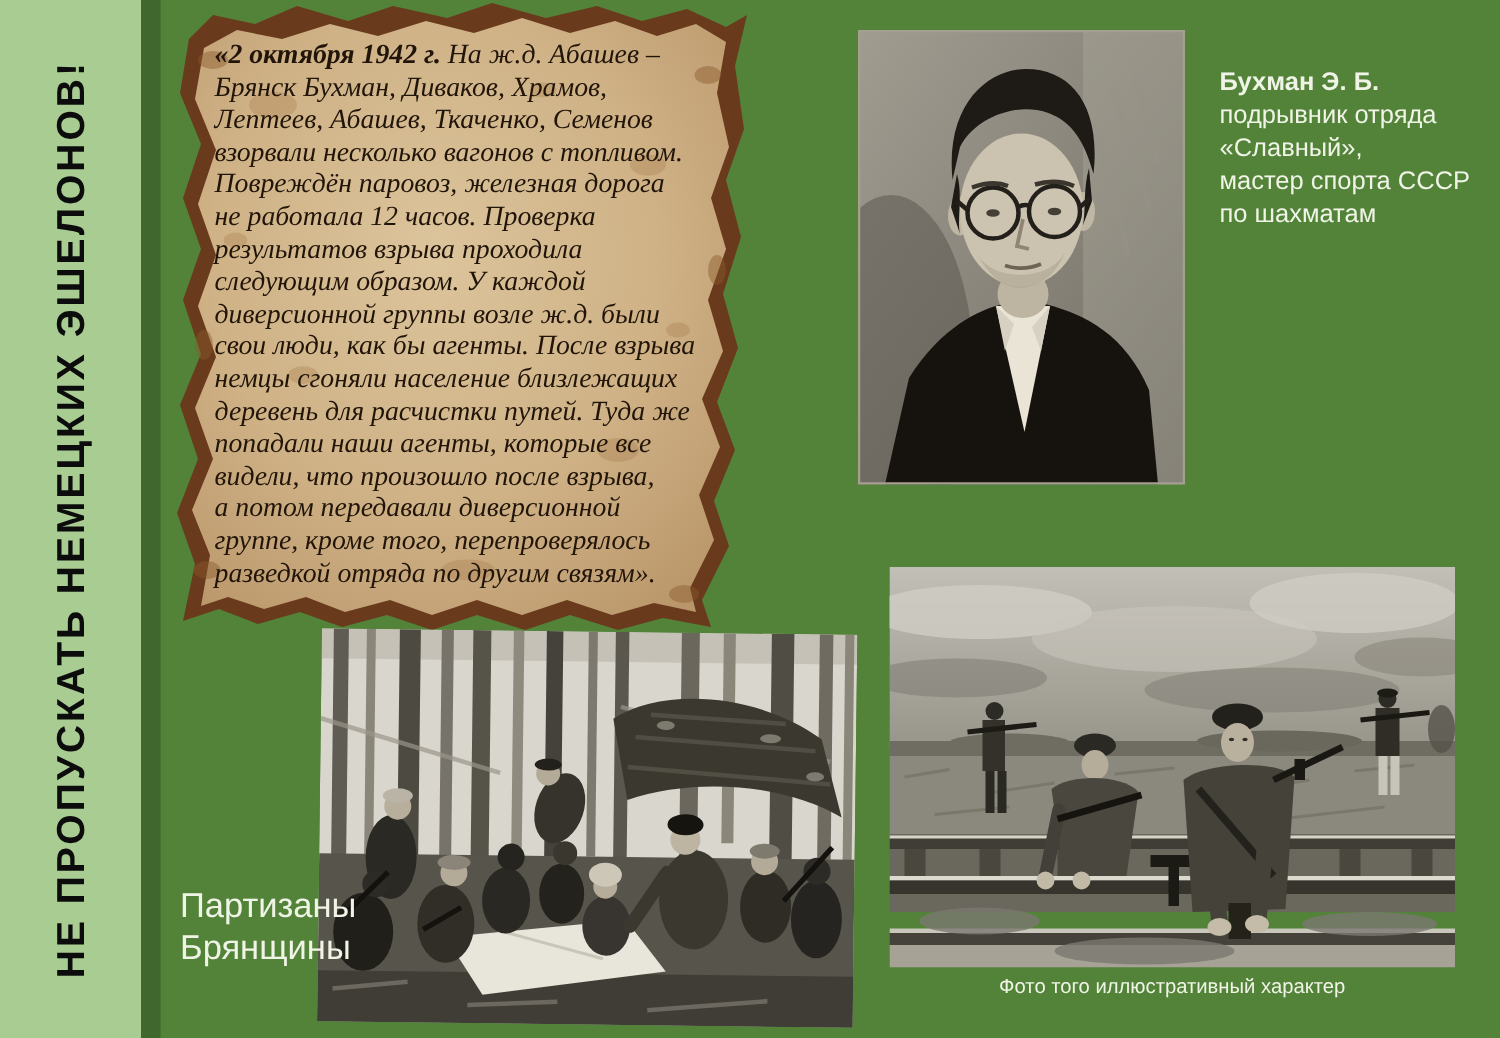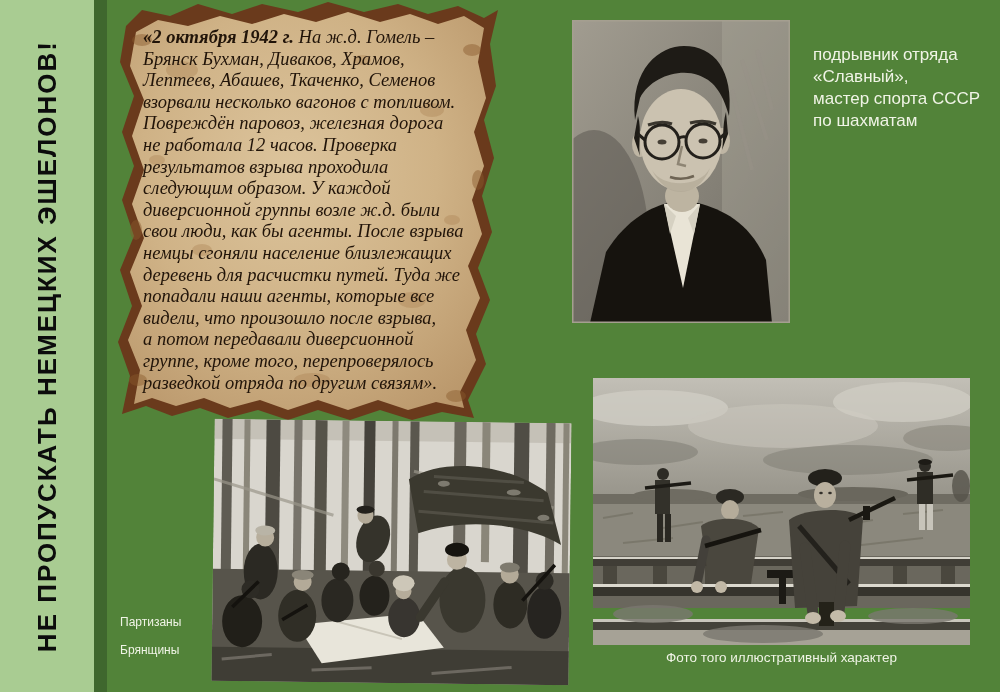--- a/index.html
+++ b/index.html
@@ -33,22 +33,22 @@
   .portrait-caption{
     position:absolute;left:813px;top:44px;width:175px;
     color:var(--caption_text,#f0f4e6);font-size:17px;line-height:22px;
   }
   .portrait-caption .pname{font-weight:bold;display:block;}
   .portrait-caption .pdesc{display:block;white-space:pre-line;}
   
   .photo-forest{position:absolute;left:213px;top:421px;width:357px;height:262px;transform:rotate(0.7deg);}
   .photo-rail{position:absolute;left:593px;top:378px;width:377px;height:267px;}
   .caption-partisans{
-    position:absolute;left:120px;top:608px;width:110px;
-    color:var(--caption_text,#f0f4e6);font-size:12px;line-height:28px;white-space:pre-line;
+    position:absolute;left:120px;top:589px;width:110px;
+    color:var(--caption_text,#f0f4e6);font-size:23px;line-height:28px;white-space:pre-line;
   }
   .caption-rail{
     position:absolute;left:593px;top:650px;width:377px;text-align:center;
     color:var(--caption_text,#f0f4e6);font-size:13.5px;
   }
 </style>
 </head>
 <body>
 
 <div class="canvas">
@@ -84,21 +84,21 @@
       </g>
       <g fill="#8a5a2d" opacity="0.45">
         <ellipse cx="30" cy="40" rx="10" ry="6"></ellipse>
         <ellipse cx="360" cy="50" rx="9" ry="6"></ellipse>
         <ellipse cx="26" cy="380" rx="9" ry="6"></ellipse>
         <ellipse cx="344" cy="396" rx="10" ry="6"></ellipse>
         <ellipse cx="366" cy="180" rx="6" ry="10"></ellipse>
         <ellipse cx="24" cy="230" rx="6" ry="10"></ellipse>
       </g>
     </svg>
-    <div class="ptext"><span class="lead">«2 октября 1942 г.</span><span> На ж.д. Гомель –</span><span class="rest">Брянск Бухман, Диваков, Храмов,
+    <div class="ptext"><span class="lead">«2 октября 1942 г.</span><span> На ж.д. Абашев –</span><span class="rest">Брянск Бухман, Диваков, Храмов,
 Лептеев, Абашев, Ткаченко, Семенов
 взорвали несколько вагонов с топливом.
 Повреждён паровоз, железная дорога
 не работала 12 часов. Проверка
 результатов взрыва проходила
 следующим образом. У каждой
 диверсионной группы возле ж.д. были
 свои люди, как бы агенты. После взрыва
 немцы сгоняли население близлежащих
 деревень для расчистки путей. Туда же
@@ -146,20 +146,21 @@
       <path d="M73,120 L66,114 M148,118 L155,112"></path>
     </g>
     <ellipse cx="90" cy="122" rx="4.5" ry="2.5" fill="#453f35"></ellipse>
     <ellipse cx="131" cy="121" rx="4.5" ry="2.5" fill="#453f35"></ellipse>
     <path d="M110,126 L106,144 L114,146" stroke="#8e8574" stroke-width="2.5" fill="none"></path>
     <path d="M98,157 Q110,161 122,156" stroke="#6e6454" stroke-width="2.5" fill="none"></path>
     <rect x="0" y="0" width="218" height="303" fill="none" stroke="#a59f90" stroke-width="3"></rect>
   </svg>
 
   <div class="portrait-caption">
+    <span class="pname">Бухман Э. Б.</span>
     <span class="pdesc">подрывник отряда
 «Славный»,
 мастер спорта СССР
 по шахматам</span>
   </div>
 
   <svg class="photo-forest" viewBox="0 0 357 262">
     <rect width="357" height="262" fill="#d9d6ce"></rect>
     <rect width="357" height="20" fill="#b7b3a8" opacity="0.6"></rect>
     <g>

